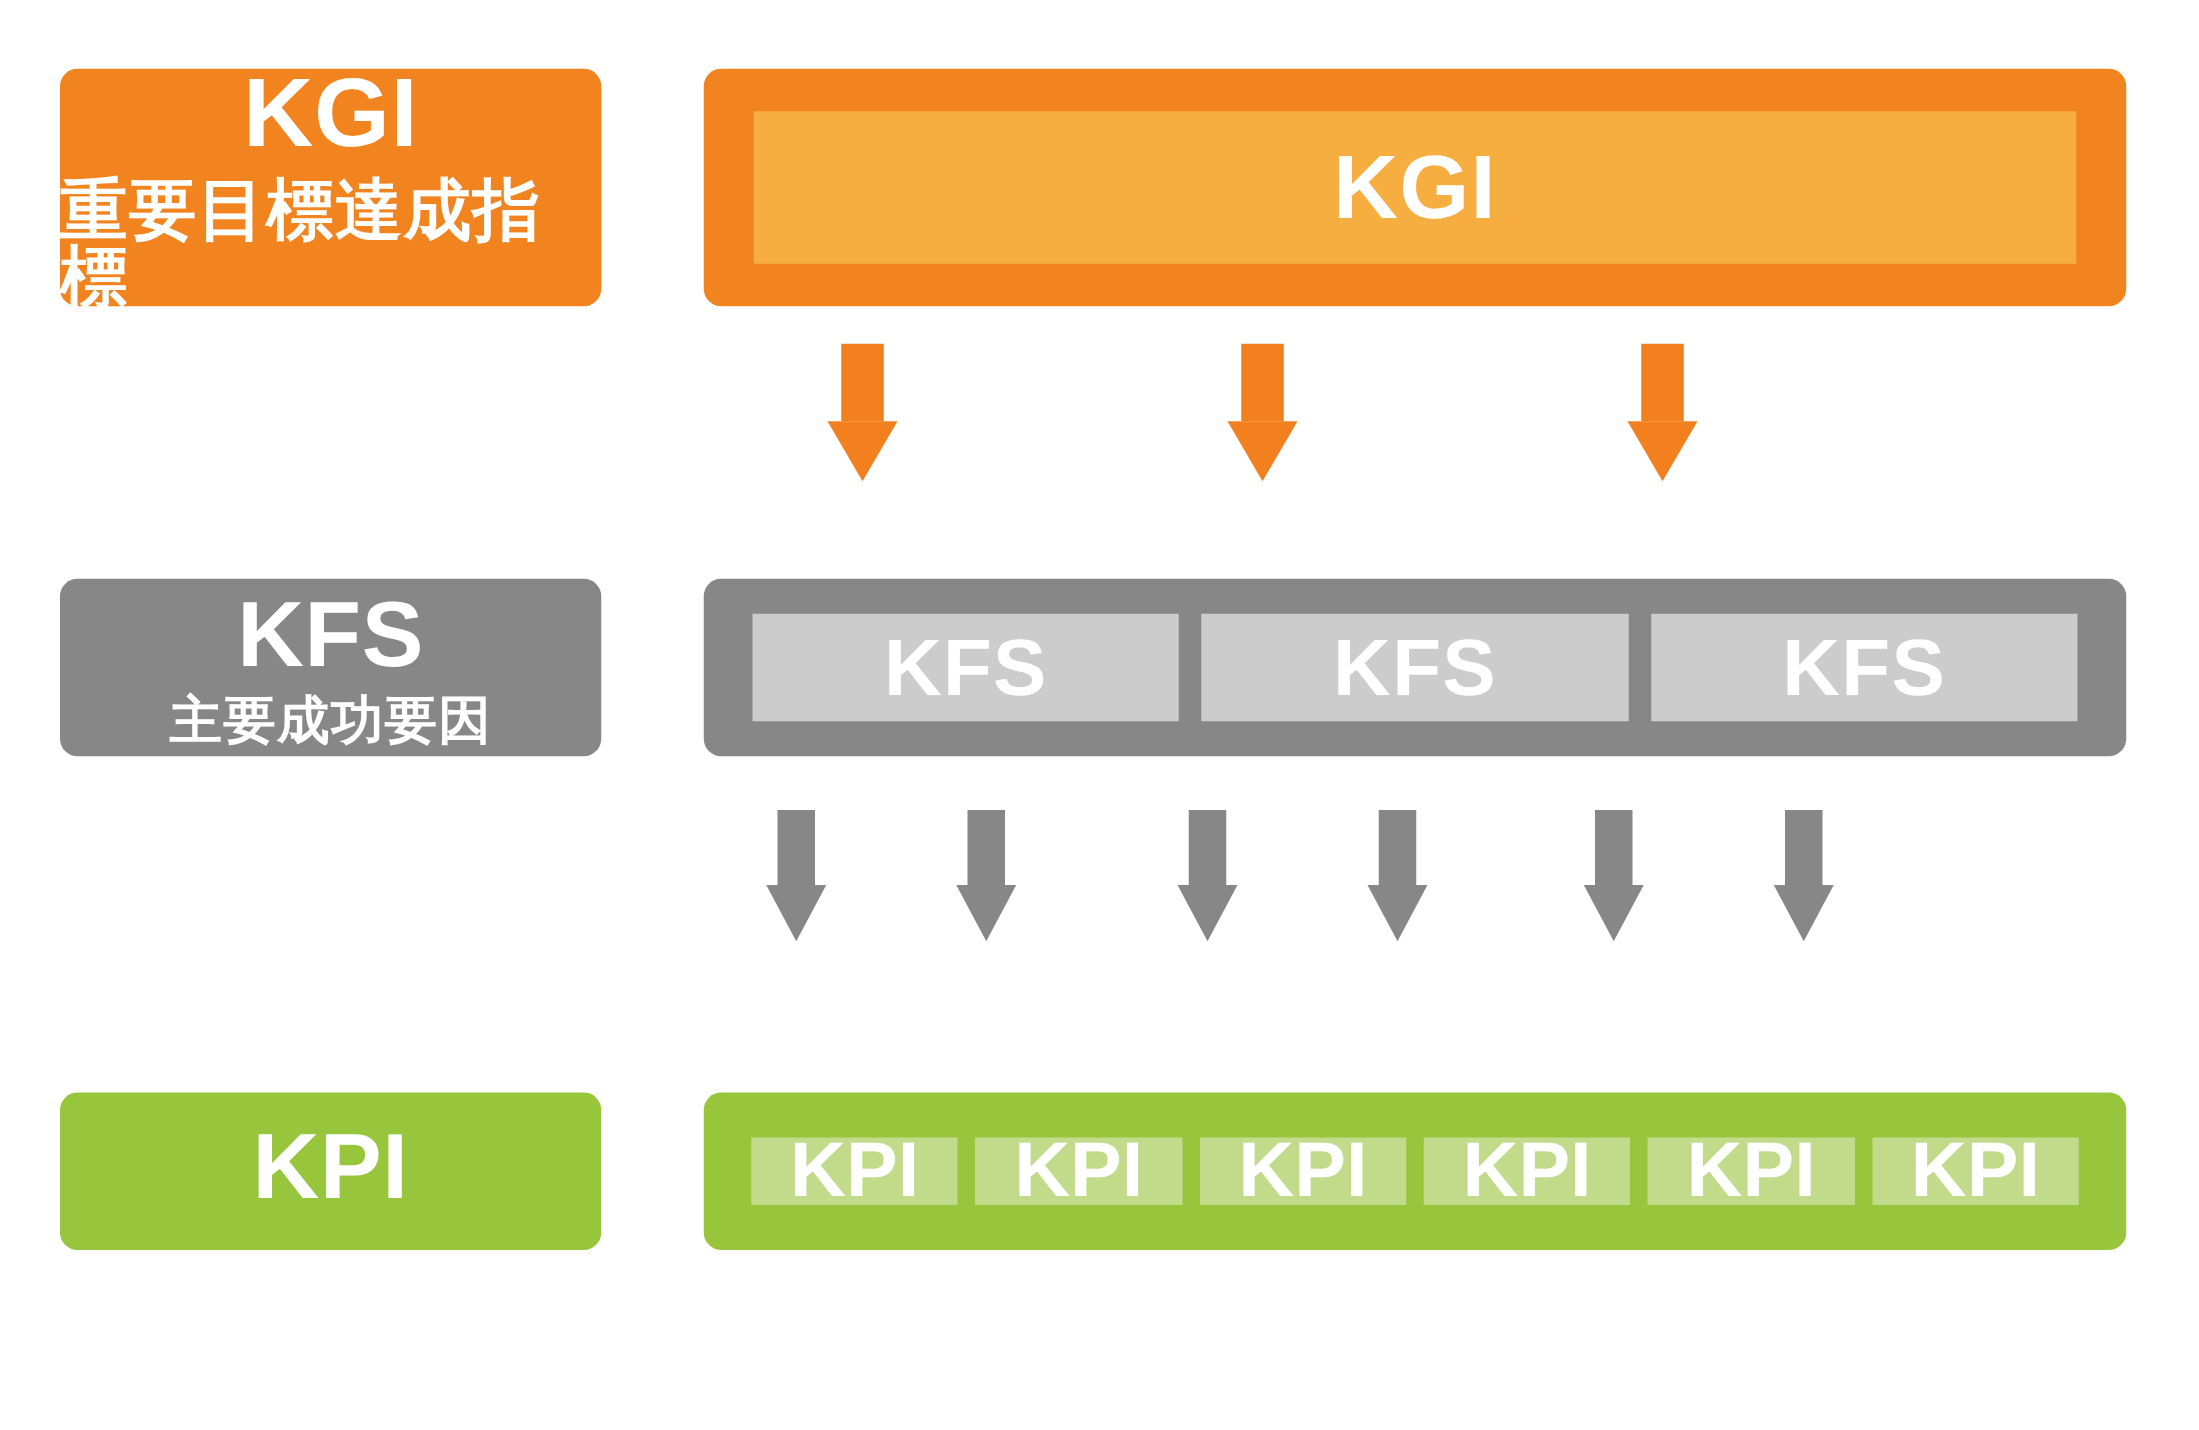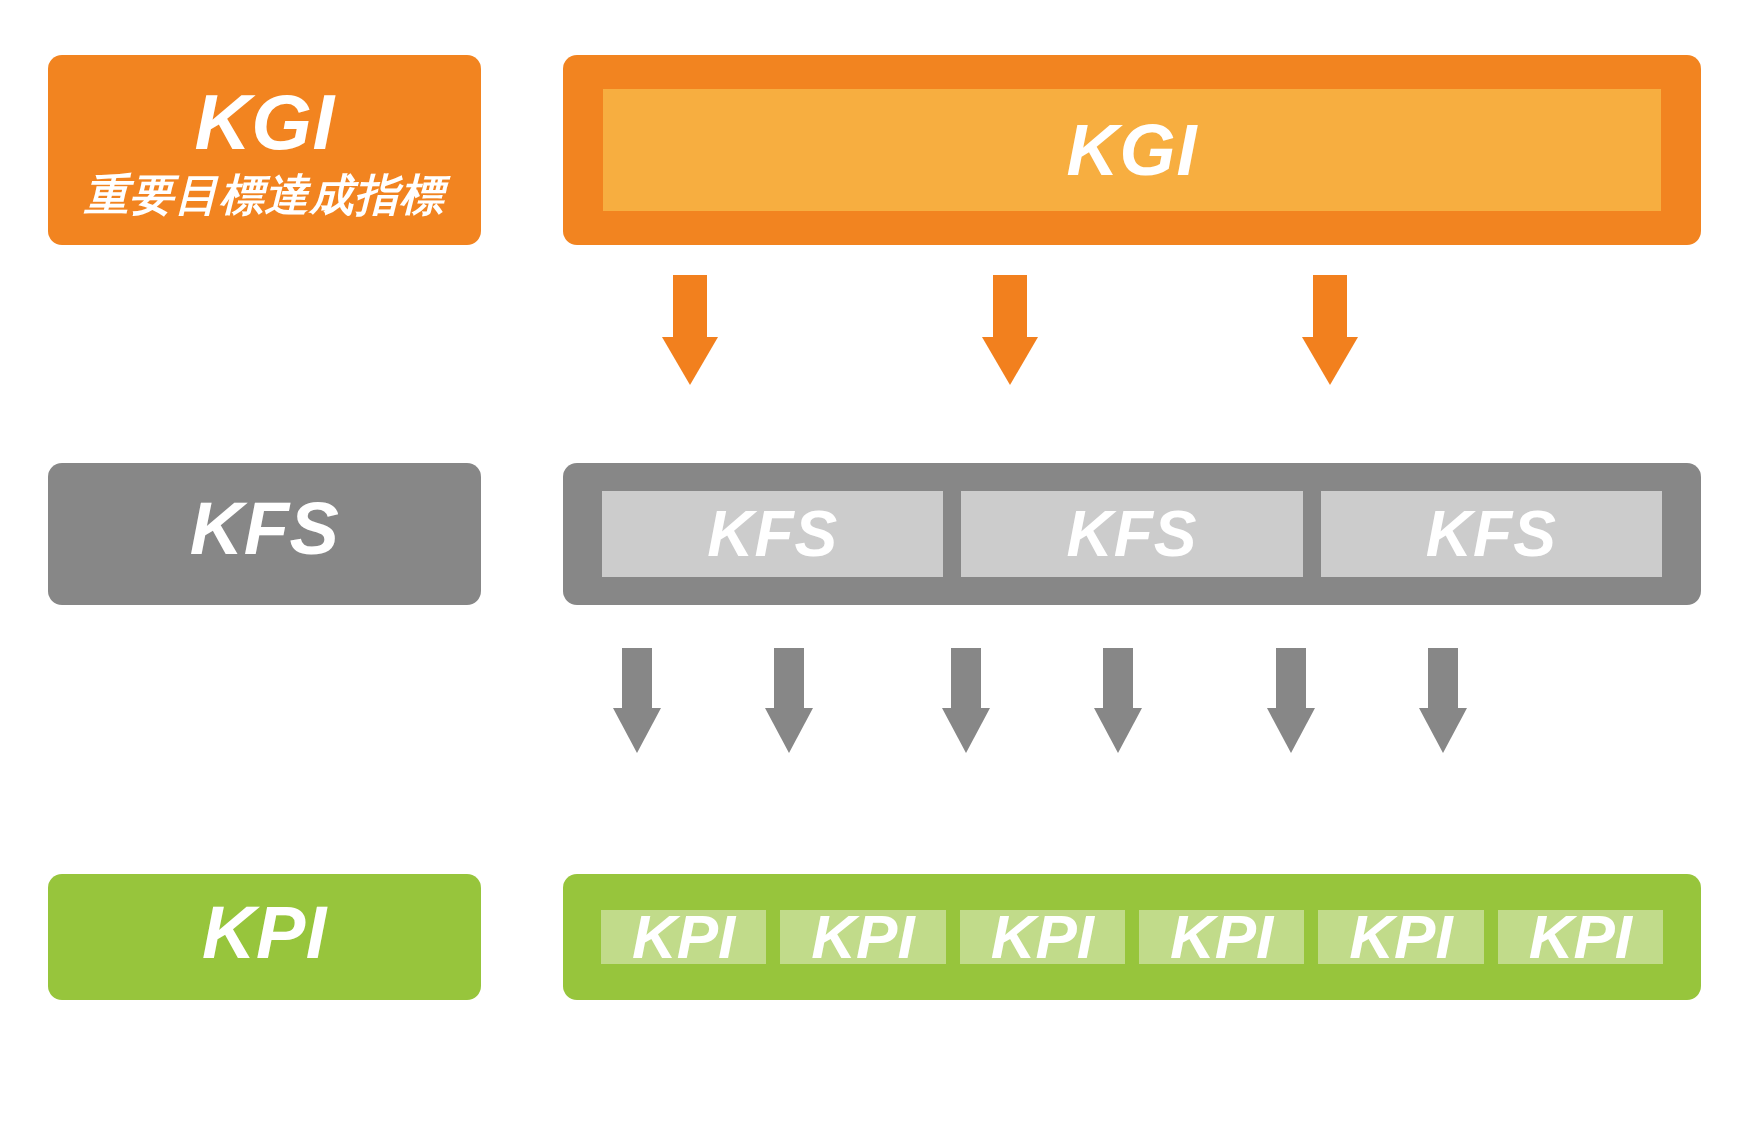--- a/index.html
+++ b/index.html
@@ -1,40 +1,40 @@
 <!DOCTYPE html>
 <html><head>
 <meta charset="utf-8">
 <style>
   html,body{margin:0;padding:0;}
   body{
     width:1759px;height:1144px;background:#ffffff;
     font-family:"Liberation Sans","DejaVu Sans",sans-serif;
     overflow:hidden;position:relative;
   }
-  #stage{position:absolute;left:0;top:0;width:1566px;height:1144px;font-style:italic;}
+  #stage{position:absolute;left:0;top:0;width:1566px;height:1144px;}
 
   
   .label-card{
     position:absolute;left:48px;width:433px;
     border-radius:14px;
     display:flex;flex-direction:column;
     align-items:center;justify-content:center;
     color:#ffffff;box-sizing:border-box;
   }
   .label-card .acr{
     font-weight:700;letter-spacing:0.5px;line-height:1.0;
   }
   .label-card .jp{
     font-weight:700;line-height:1.0;
   }
 
   #kgi-label{top:55px;height:190px;background:#F28420;}
   #kgi-label .acr{font-size:78px;margin-bottom:12px;}
-  #kgi-label .jp{font-size:44px;letter-spacing:1px;}
+  #kgi-label .jp{font-size:54px;letter-spacing:1px;}
 
   #kfs-label{top:463px;height:142px;background:#878787;}
   #kfs-label .acr{font-size:74px;margin-bottom:10px;}
   #kfs-label .jp{font-size:42px;letter-spacing:1px;}
 
   #kpi-label{top:874px;height:126px;background:#97C53C;}
   #kpi-label .acr{font-size:74px;margin-bottom:8px;}
   #kpi-label .jp{font-size:42px;letter-spacing:1px;}
 
   
@@ -124,20 +124,21 @@
     <div class="shaft"></div>
     <div class="head"></div>
   </div>
   <div class="arrow orange" style="left:1300px;">
     <div class="shaft"></div>
     <div class="head"></div>
   </div>
 
   <div id="kfs-label" class="label-card">
     <div class="acr">KFS</div>
+    <div class="jp">主要成功要因</div>
   </div>
 
   <div id="kfs-bar" class="bar">
     <div class="cell">KFS</div>
     <div class="cell">KFS</div>
     <div class="cell">KFS</div>
   </div>
 
   <div class="arrow gray" style="left:611px;">
     <div class="shaft"></div>

